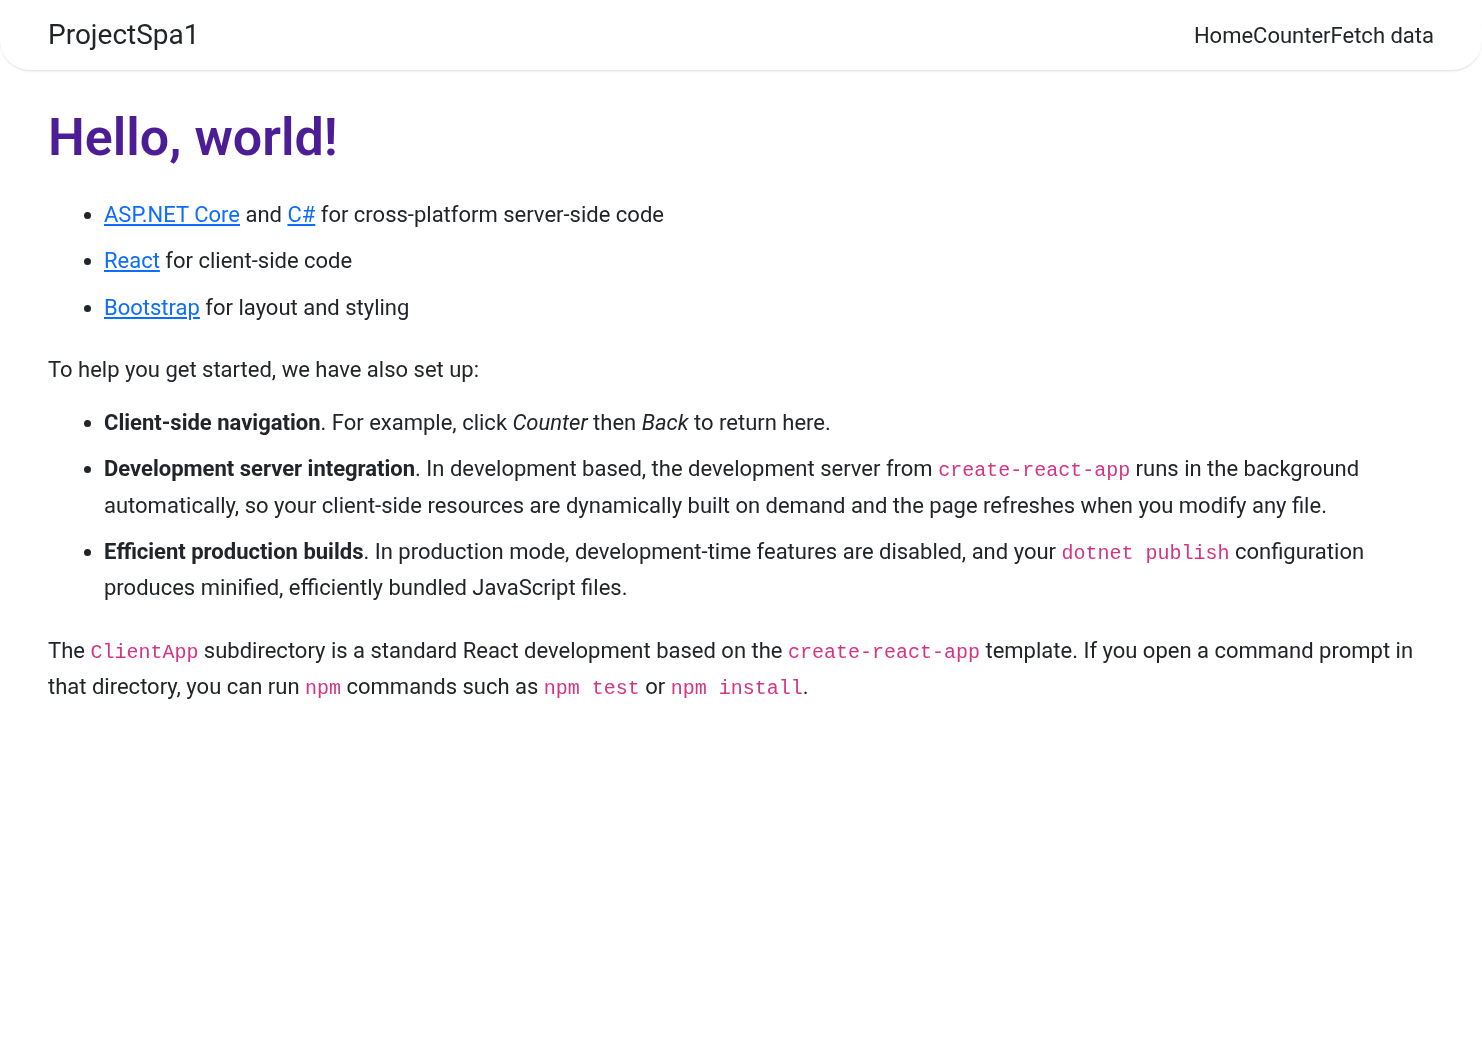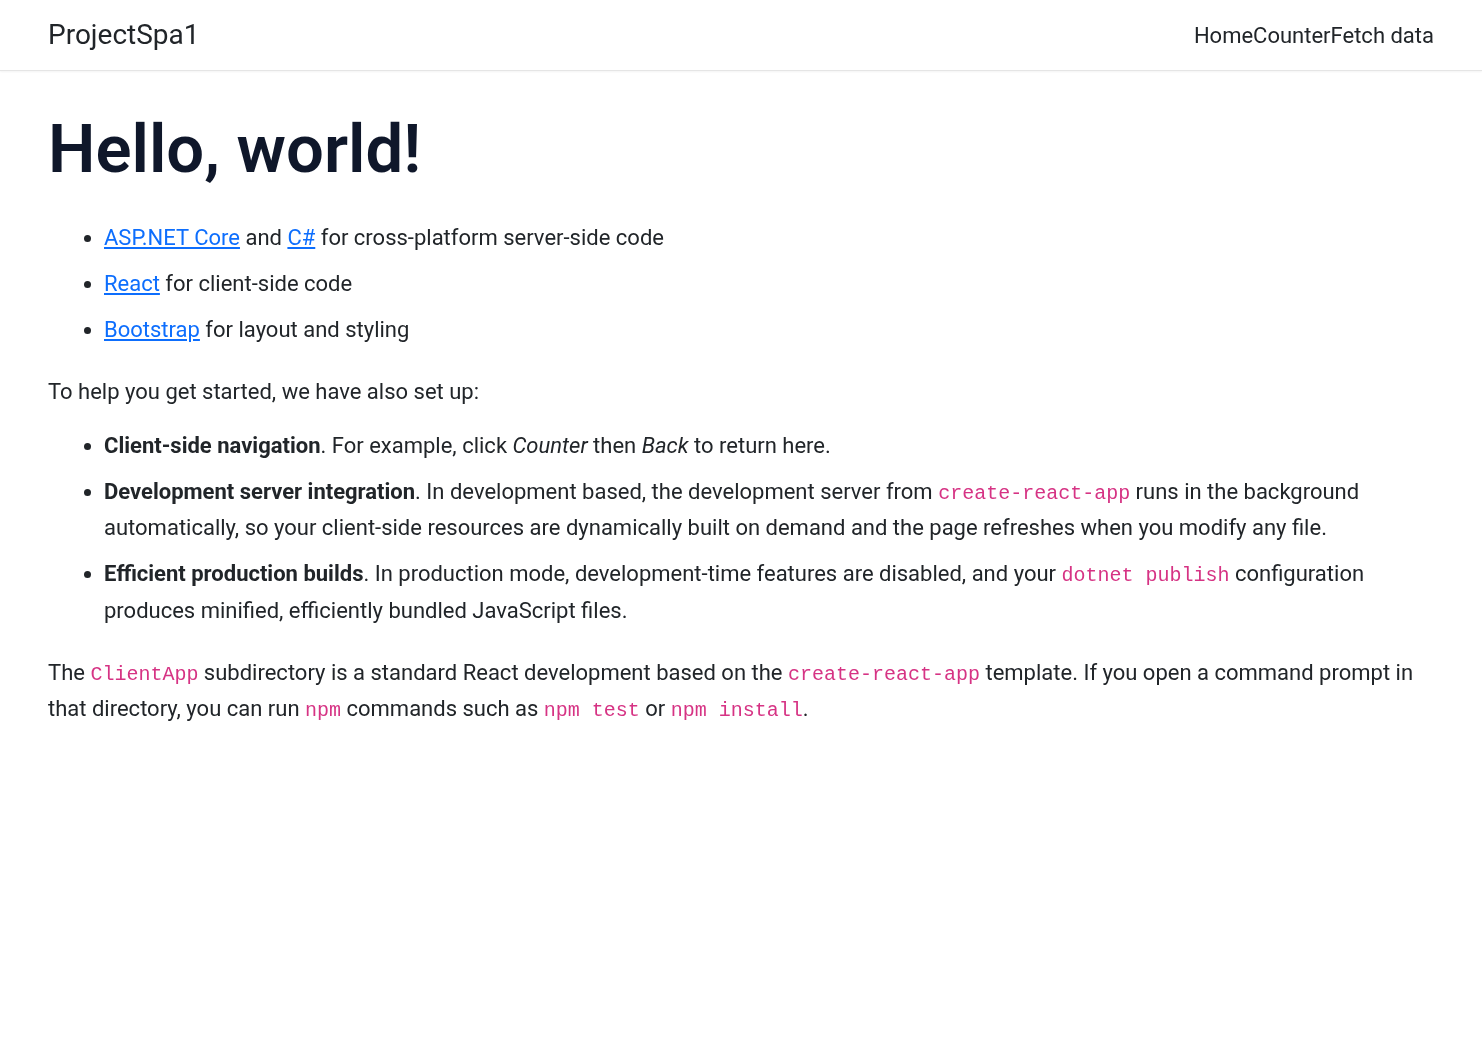--- a/index.html
+++ b/index.html
@@ -1,18 +1,19 @@
 <!DOCTYPE html>
 <html><head>
   <meta charset="utf-8">
   <style>
     * {
       margin: 0;
       padding: 0;
       box-sizing: border-box;
+      border-radius: 30px;
     }
     body {
       font-family: "Segoe UI", -apple-system, BlinkMacSystemFont, Roboto, "Helvetica Neue", Arial, sans-serif;
       color: #212529;
       background: #fff;
       font-size: 16px;
       line-height: 1.5;
     }
     .navbar {
       display: flex;
@@ -37,24 +38,24 @@
     .nav-link {
       color: #212529;
       text-decoration: none;
       font-size: 22px;
       cursor: pointer;
     }
     .container {
       padding: 28px 48px;
     }
     h1 {
-      font-size: 67px;
+      font-size: 52px;
       font-weight: 600;
       margin-bottom: 20px;
-      color: #0f172a;
+      color: #4c1d95;
     }
     p {
       font-size: 22px;
       margin-bottom: 18px;
       color: #212529;
       line-height: 1.6;
     }
     ul.content-list {
       list-style: disc;
       padding-left: 56px;

